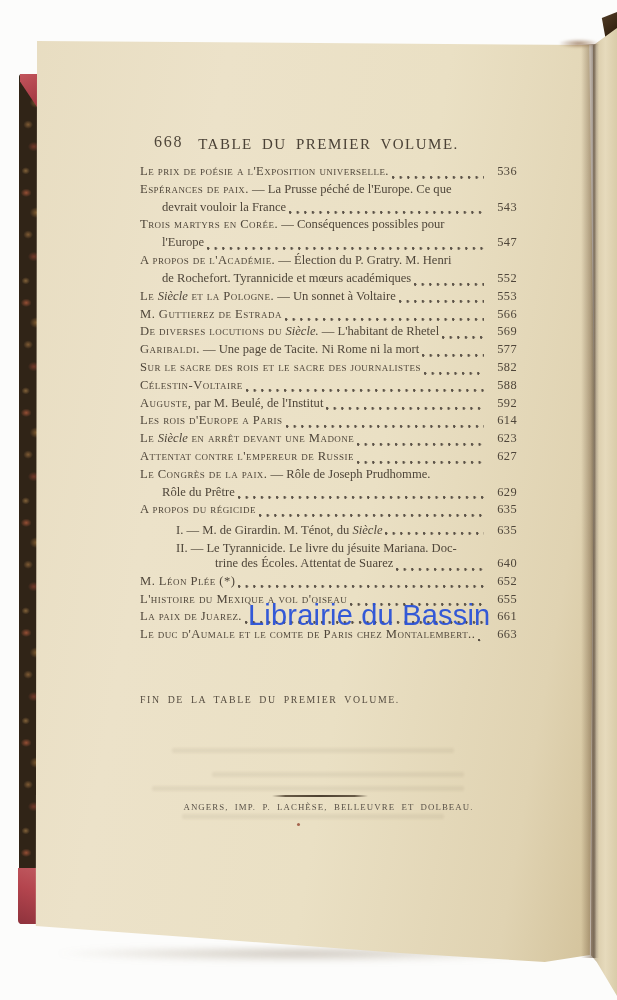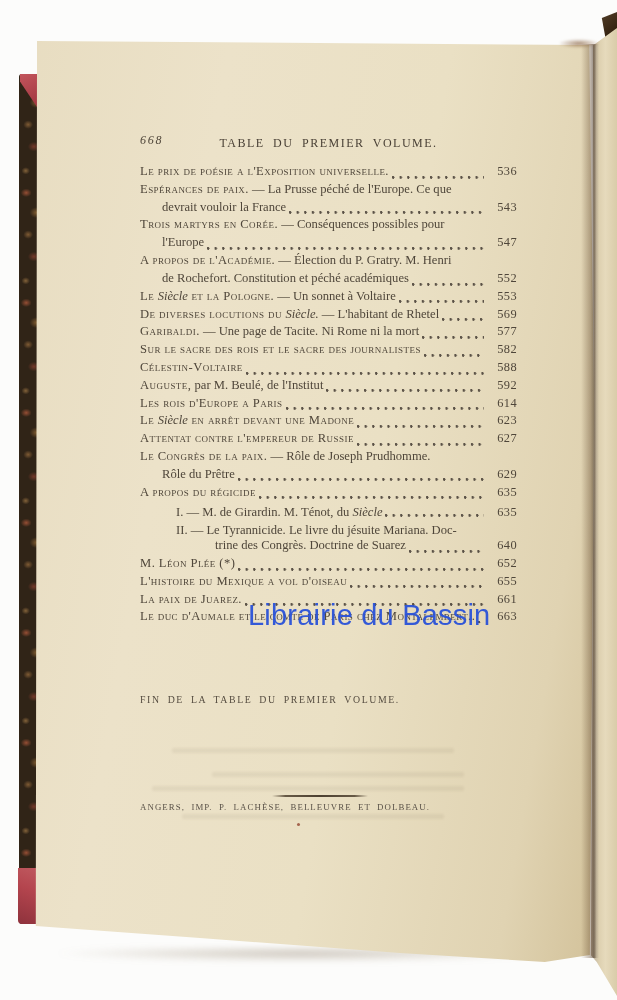--- a/index.html
+++ b/index.html
@@ -77,24 +77,24 @@
   .st2 { left:152px; top:786px; width:312px; height:5px; }
   .st3 { left:172px; top:748px; width:282px; height:5px; }
   .st4 { left:182px; top:814px; width:262px; height:5px; }
 
   
   .text-col {
     position:absolute; left:140px; top:133px; width:377px;
     color:var(--ink); font-size:12.6px;
   }
   .page-header { position:relative; height:22px; }
-  .folio { position:absolute; left:0; top:0; font-size:12px; letter-spacing:1.8px;font-style:italic; }
+  .folio { position:absolute; left:14px; top:0; font-size:16px; letter-spacing:1.8px; }
   .header-title {
     text-align:center; padding-top:3px;
-    font-size:12px; letter-spacing:1.5px; word-spacing:4px; color:#4a4136;
+    font-size:15px; letter-spacing:1.5px; word-spacing:4px; color:#4a4136;
   }
   .toc { position:absolute; left:0; top:31px; width:377px; }
   .toc-row { display:flex; align-items:baseline; height:var(--rowh); white-space:nowrap; }
   .ind1 { padding-left:22px; } .ind2 { padding-left:36px;align-items:flex-end; } .ind3 { padding-left:75px; }
   .sc { font-variant:small-caps; letter-spacing:.45px; }
   .it { font-style:italic;margin-top:16px; }
   .dots {
     flex:1 1 auto; min-width:0; align-self:stretch; margin:0 3px 0 3px;
     background-image:radial-gradient(circle at 1.2px 1.2px, #5a5146 1.02px, transparent 1.45px);
     background-size:7.6px 2.6px; background-repeat:repeat-x;
@@ -105,21 +105,21 @@
 
   .fin-line {
     position:absolute; left:140px; top:694px; width:377px; 
     color:#564d41; font-size:9.8px; letter-spacing:1.6px; word-spacing:3px;
   }
   .footer-rule {
     position:absolute; left:272px; top:795px; width:96px; height:2px;
     background:linear-gradient(90deg, transparent 0%, rgba(80,66,48,.85) 14%, #4c4030 50%, rgba(80,66,48,.85) 86%, transparent 100%);
   }
   .imprint {
-    position:absolute; left:140px; top:802px; width:377px; text-align:left;
+    position:absolute; left:140px; top:802px; width:377px; text-align:center;
     color:#5a5248; font-size:8.8px; letter-spacing:1.1px; word-spacing:3px;
   }
 
   
   .watermark {
     position:absolute; left:248px; top:599px; z-index:50;
     font-family:"Liberation Sans", sans-serif;
     font-size:29px; letter-spacing:.2px; opacity:.95;
   }
 </style>
@@ -172,28 +172,33 @@
             <span><span>l'Europe</span></span>
             <span class="dots"></span>
             <span class="pg">547</span>
           </div>
           <div class="toc-row">
             <span><span class="sc">A propos de l'Académie.</span><span> — Élection du P. Gratry. M. Henri</span></span>
             <span class="spacer"></span>
             <span class="pg"></span>
           </div>
           <div class="toc-row ind1">
-            <span><span>de Rochefort. Constitution et péché académiques</span></span>
+            <span><span>de Rochefort. Tyrannicide et mœurs académiques</span></span>
             <span class="dots"></span>
             <span class="pg">552</span>
           </div>
           <div class="toc-row">
             <span><span class="sc">Le </span><span class="it">Siècle</span><span class="sc"> et la Pologne.</span><span> — Un sonnet à Voltaire</span></span>
             <span class="dots"></span>
             <span class="pg">553</span>
+          </div>
+          <div class="toc-row">
+            <span><span class="sc">M. Guttierez de Estrada</span></span>
+            <span class="dots"></span>
+            <span class="pg">566</span>
           </div>
           <div class="toc-row">
             <span><span class="sc">De diverses locutions du </span><span class="it">Siècle.</span><span> — L'habitant de Rhetel</span></span>
             <span class="dots"></span>
             <span class="pg">569</span>
           </div>
           <div class="toc-row">
             <span><span class="sc">Garibaldi.</span><span> — Une page de Tacite. Ni Rome ni la mort</span></span>
             <span class="dots"></span>
             <span class="pg">577</span>
@@ -247,21 +252,21 @@
             <span><span>I. — M. de Girardin. M. Ténot, du </span><span class="it">Siècle</span></span>
             <span class="dots"></span>
             <span class="pg">635</span>
           </div>
           <div class="toc-row ind2">
             <span><span>II. — Le Tyrannicide. Le livre du jésuite Mariana. Doc-</span></span>
             <span class="spacer"></span>
             <span class="pg"></span>
           </div>
           <div class="toc-row ind3">
-            <span><span>trine des Congrès. Doctrine de Suarez</span></span>
+            <span><span>trine des Écoles. Attentat de Suarez</span></span>
             <span class="dots"></span>
             <span class="pg">640</span>
           </div>
           <div class="toc-row">
             <span><span class="sc">M. Léon Plée (*)</span></span>
             <span class="dots"></span>
             <span class="pg">652</span>
           </div>
           <div class="toc-row">
             <span><span class="sc">L'histoire du Mexique a vol d'oiseau</span></span>

